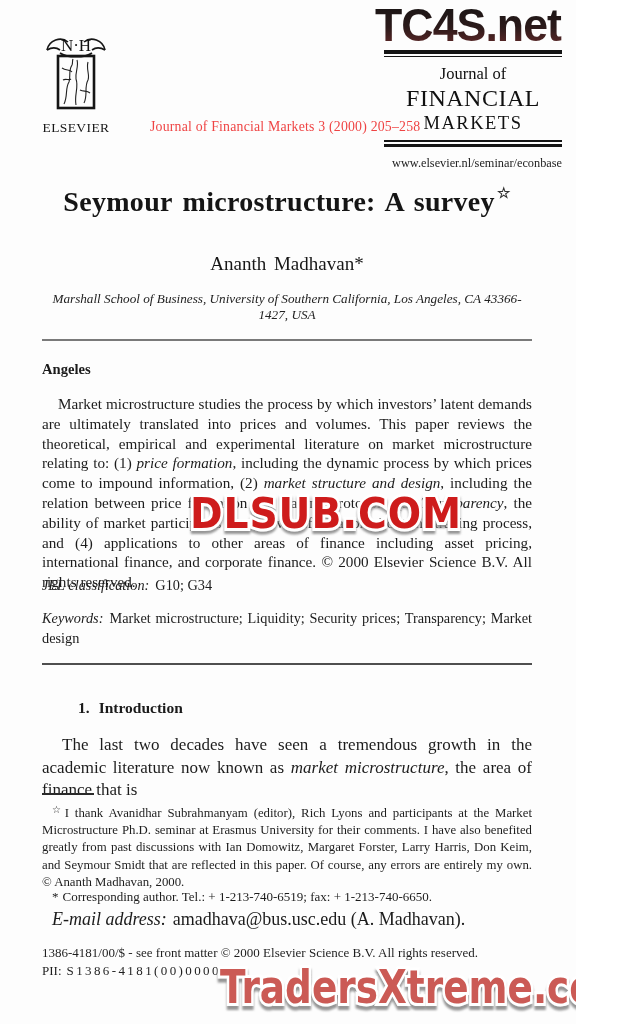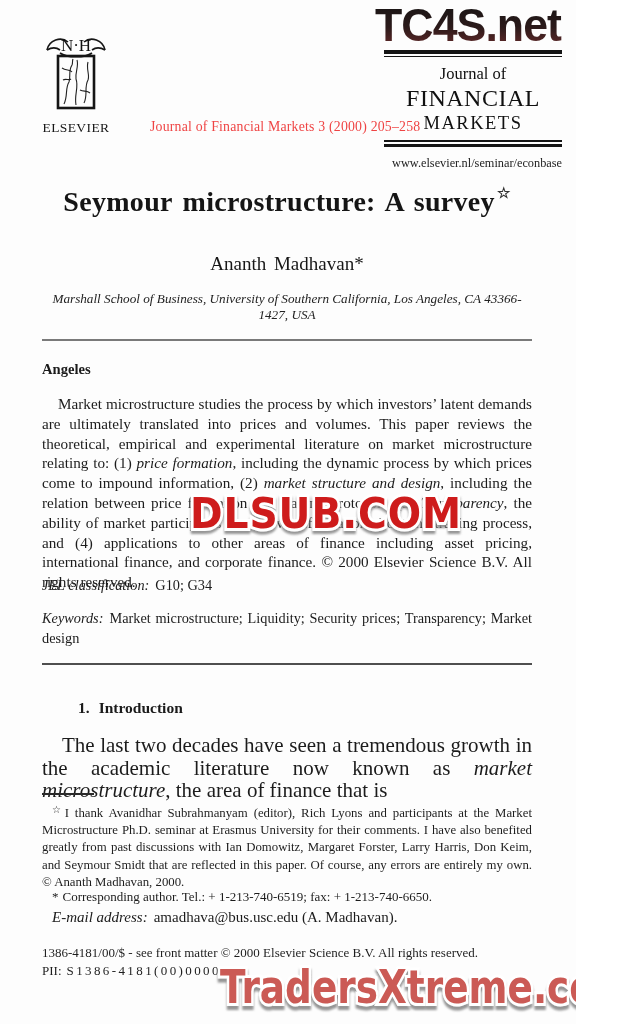--- a/index.html
+++ b/index.html
@@ -46,30 +46,30 @@
   .abs-text i, .meta i { font-style:italic; }
 
   .jel { position:absolute; left:42px; right:44px; top:577px; font-size:14.3px; }
   .kw  { position:absolute; left:42px; right:44px; top:609px; font-size:14.3px;
          line-height:19.5px; text-align:justify; }
   .lblgap { margin-left:6px; }
 
   
   .intro-head { position:absolute; left:42px; top:699px; font-weight:bold; font-size:15.5px;margin-left:36px; }
   .intro-head .num { margin-right:9px; }
-  .intro-text { position:absolute; left:42px; right:44px; top:734px; font-size:21px;
+  .intro-text { position:absolute; left:42px; right:44px; top:734px; font-size:17px;
                 line-height:22.5px; text-align:justify; text-indent:20px; color:#1c1c1c; }
 
   
   .fn-rule { position:absolute; left:42px; top:793px; width:52px; height:1.5px; background:#2a2a2a; }
   .fn1 { position:absolute; left:42px; right:44px; top:801px; font-size:12.8px;
          line-height:17.2px; text-align:justify; text-indent:10px; color:#1e1e1e; }
   .fnmark { font-size:10px; vertical-align:4px; margin-right:1px; }
   .fn2 { position:absolute; left:42px; right:44px; top:889px; font-size:13px; text-indent:10px; }
-  .fn3 { position:absolute; left:42px; right:44px; top:909px; font-size:15px; text-indent:10px; }
+  .fn3 { position:absolute; left:42px; right:44px; top:909px; font-size:18px; text-indent:10px; }
   .fn2 .mk { margin-right:4px; }
   .fn3 .em-label { font-style:italic; }
 
   .issn { position:absolute; left:42px; right:44px; top:945px; font-size:13px; color:#1e1e1e; }
   .pii  { position:absolute; left:42px; right:44px; top:963px; font-size:13px; color:#1e1e1e; }
   .pii-num { letter-spacing:2.4px; margin-left:5px; }
 
   
   .wm-mid { position:absolute; left:180px; top:481px; }
   .wm-bot { position:absolute; left:214px; top:955px; }

